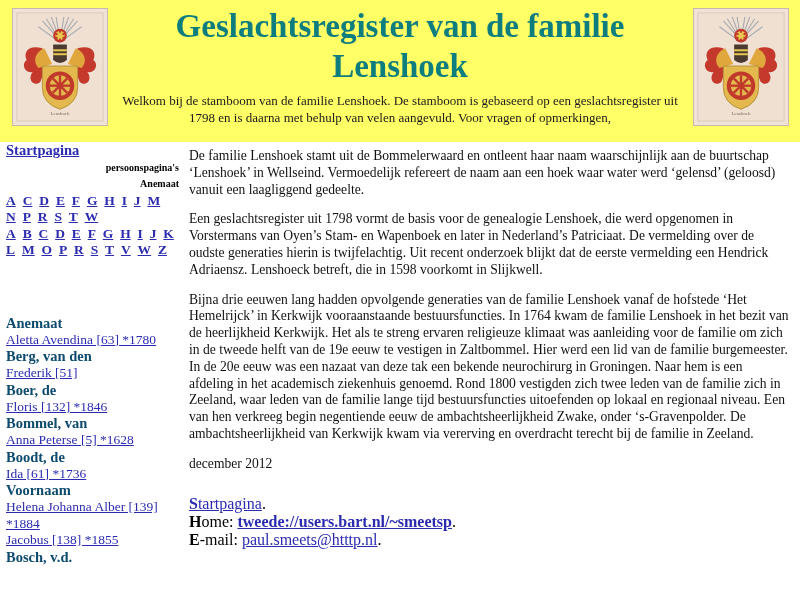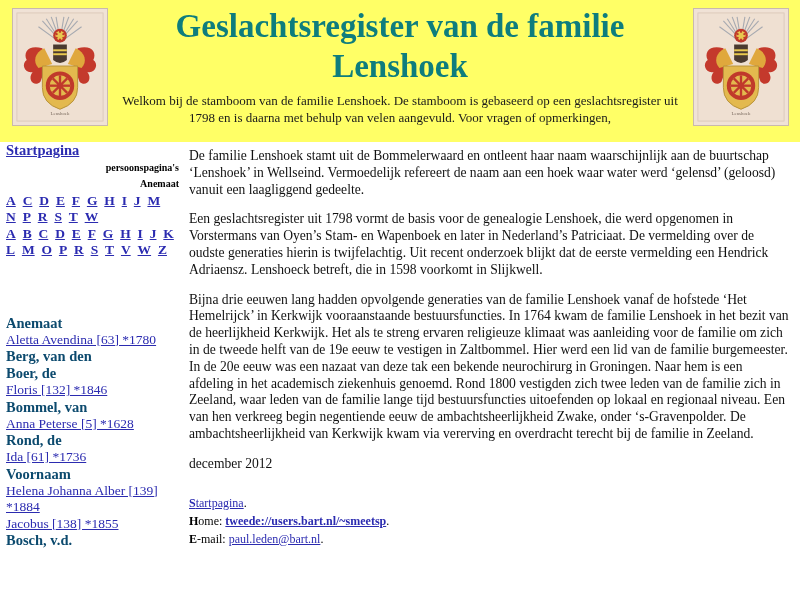--- a/index.html
+++ b/index.html
@@ -131,21 +131,21 @@
   #content p {
     margin: 0 0 13px 0;
     font-size: 13.6px;
     line-height: 16.8px;
     color: #111;
     text-align: left;
   }
   #content p.tight { margin-bottom: 12px; }
   #footer-block {
     margin-top: 22px;
-    font-size: 12px;
+    font-size: 16px;
     line-height: 17px;
   }
   #footer-block div { margin: 0 0 1px 0; }
   .cap { font-weight: bold; }
   .bold-link { font-weight: bold; }
 </style>
 </head>
 <body>
 
 <div id="banner">
@@ -263,41 +263,42 @@
     <span class="hdr">Anemaat</span>
     <span class="alpha" id="voornaam-letters"><span class="lnk">A</span> <span class="lnk">C</span> <span class="lnk">D</span> <span class="lnk">E</span> <span class="lnk">F</span> <span class="lnk">G</span> <span class="lnk">H</span> <span class="lnk">I</span> <span class="lnk">J</span> <span class="lnk">M</span> <span class="lnk">N</span> <span class="lnk">P</span> <span class="lnk">R</span> <span class="lnk">S</span> <span class="lnk">T</span> <span class="lnk">W</span> </span>
     <span class="alpha" id="achternaam-letters"><span class="lnk">A</span> <span class="lnk">B</span> <span class="lnk">C</span> <span class="lnk">D</span> <span class="lnk">E</span> <span class="lnk">F</span> <span class="lnk">G</span> <span class="lnk">H</span> <span class="lnk">I</span> <span class="lnk">J</span> <span class="lnk">K</span> <span class="lnk">L</span> <span class="lnk">M</span> <span class="lnk">O</span> <span class="lnk">P</span> <span class="lnk">R</span> <span class="lnk">S</span> <span class="lnk">T</span> <span class="lnk">V</span> <span class="lnk">W</span> <span class="lnk">Z</span> </span>
 
     <div class="gap"></div>
 
     <div id="family-list">
         <span class="fam">Anemaat</span>
         <span class="person"><span class="lnk">Aletta Avendina [63] *1780</span></span>
         <span class="fam">Berg, van den</span>
+        <span class="person"><span class="lnk">Frederik [51]</span></span>
         <span class="fam">Boer, de</span>
         <span class="person"><span class="lnk">Floris [132] *1846</span></span>
         <span class="fam">Bommel, van</span>
         <span class="person"><span class="lnk">Anna Peterse [5] *1628</span></span>
-        <span class="fam">Rond, de</span>
+        <span class="fam">Boodt, de</span>
         <span class="person"><span class="lnk">Ida [61] *1736</span></span>
         <span class="fam">Voornaam</span>
         <span class="person"><span class="lnk">Helena Johanna Alber [139] *1884</span></span>
         <span class="person"><span class="lnk">Jacobus [138] *1855</span></span>
         <span class="fam">Bosch, v.d.</span>
       </div>
   </div>
 
   <div id="content">
     <p>De familie Lenshoek stamt uit de Bommelerwaard en ontleent haar naam waarschijnlijk aan de buurtschap ‘Lenshoek’ in Wellseind. Vermoedelijk refereert de naam aan een hoek waar water werd ‘gelensd’ (geloosd) vanuit een laagliggend gedeelte.</p>
     <p>Een geslachtsregister uit 1798 vormt de basis voor de genealogie Lenshoek, die werd opgenomen in Vorstermans van Oyen’s Stam- en Wapenboek en later in Nederland’s Patriciaat. De vermelding over de oudste generaties hierin is twijfelachtig. Uit recent onderzoek blijkt dat de eerste vermelding een Hendrick Adriaensz. Lenshoeck betreft, die in 1598 voorkomt in Slijkwell.</p>
     <p>Bijna drie eeuwen lang hadden opvolgende generaties van de familie Lenshoek vanaf de hofstede ‘Het Hemelrijck’ in Kerkwijk vooraanstaande bestuursfuncties. In 1764 kwam de familie Lenshoek in het bezit van de heerlijkheid Kerkwijk. Het als te streng ervaren religieuze klimaat was aanleiding voor de familie om zich in de tweede helft van de 19e eeuw te vestigen in Zaltbommel. Hier werd een lid van de familie burgemeester. In de 20e eeuw was een nazaat van deze tak een bekende neurochirurg in Groningen. Naar hem is een afdeling in het academisch ziekenhuis genoemd. Rond 1800 vestigden zich twee leden van de familie zich in Zeeland, waar leden van de familie lange tijd bestuursfuncties uitoefenden op lokaal en regionaal niveau. Een van hen verkreeg begin negentiende eeuw de ambachtsheerlijkheid Zwake, onder ‘s-Gravenpolder. De ambachtsheerlijkheid van Kerkwijk kwam via vererving en overdracht terecht bij de familie in Zeeland.</p>
     <p class="tight">december 2012</p>
 
     <div id="footer-block">
       <div><span class="lnk"><span class="cap">S</span><span>tartpagina</span></span><span>.</span></div>
 
       <div><span class="cap">H</span><span>ome: </span><span class="lnk bold-link">tweede://users.bart.nl/~smeetsp</span><span>.</span></div>
 
-      <div><span class="cap">E</span><span>-mail: </span><span class="lnk">paul.leden@bart.nl</span><span>.</span></div>
+      <div><span class="cap">E</span><span>-mail: </span><span class="lnk">paul.smeets@htttp.nl</span><span>.</span></div>
 
     </div>
   </div>
 </div>
 
 </body></html>

